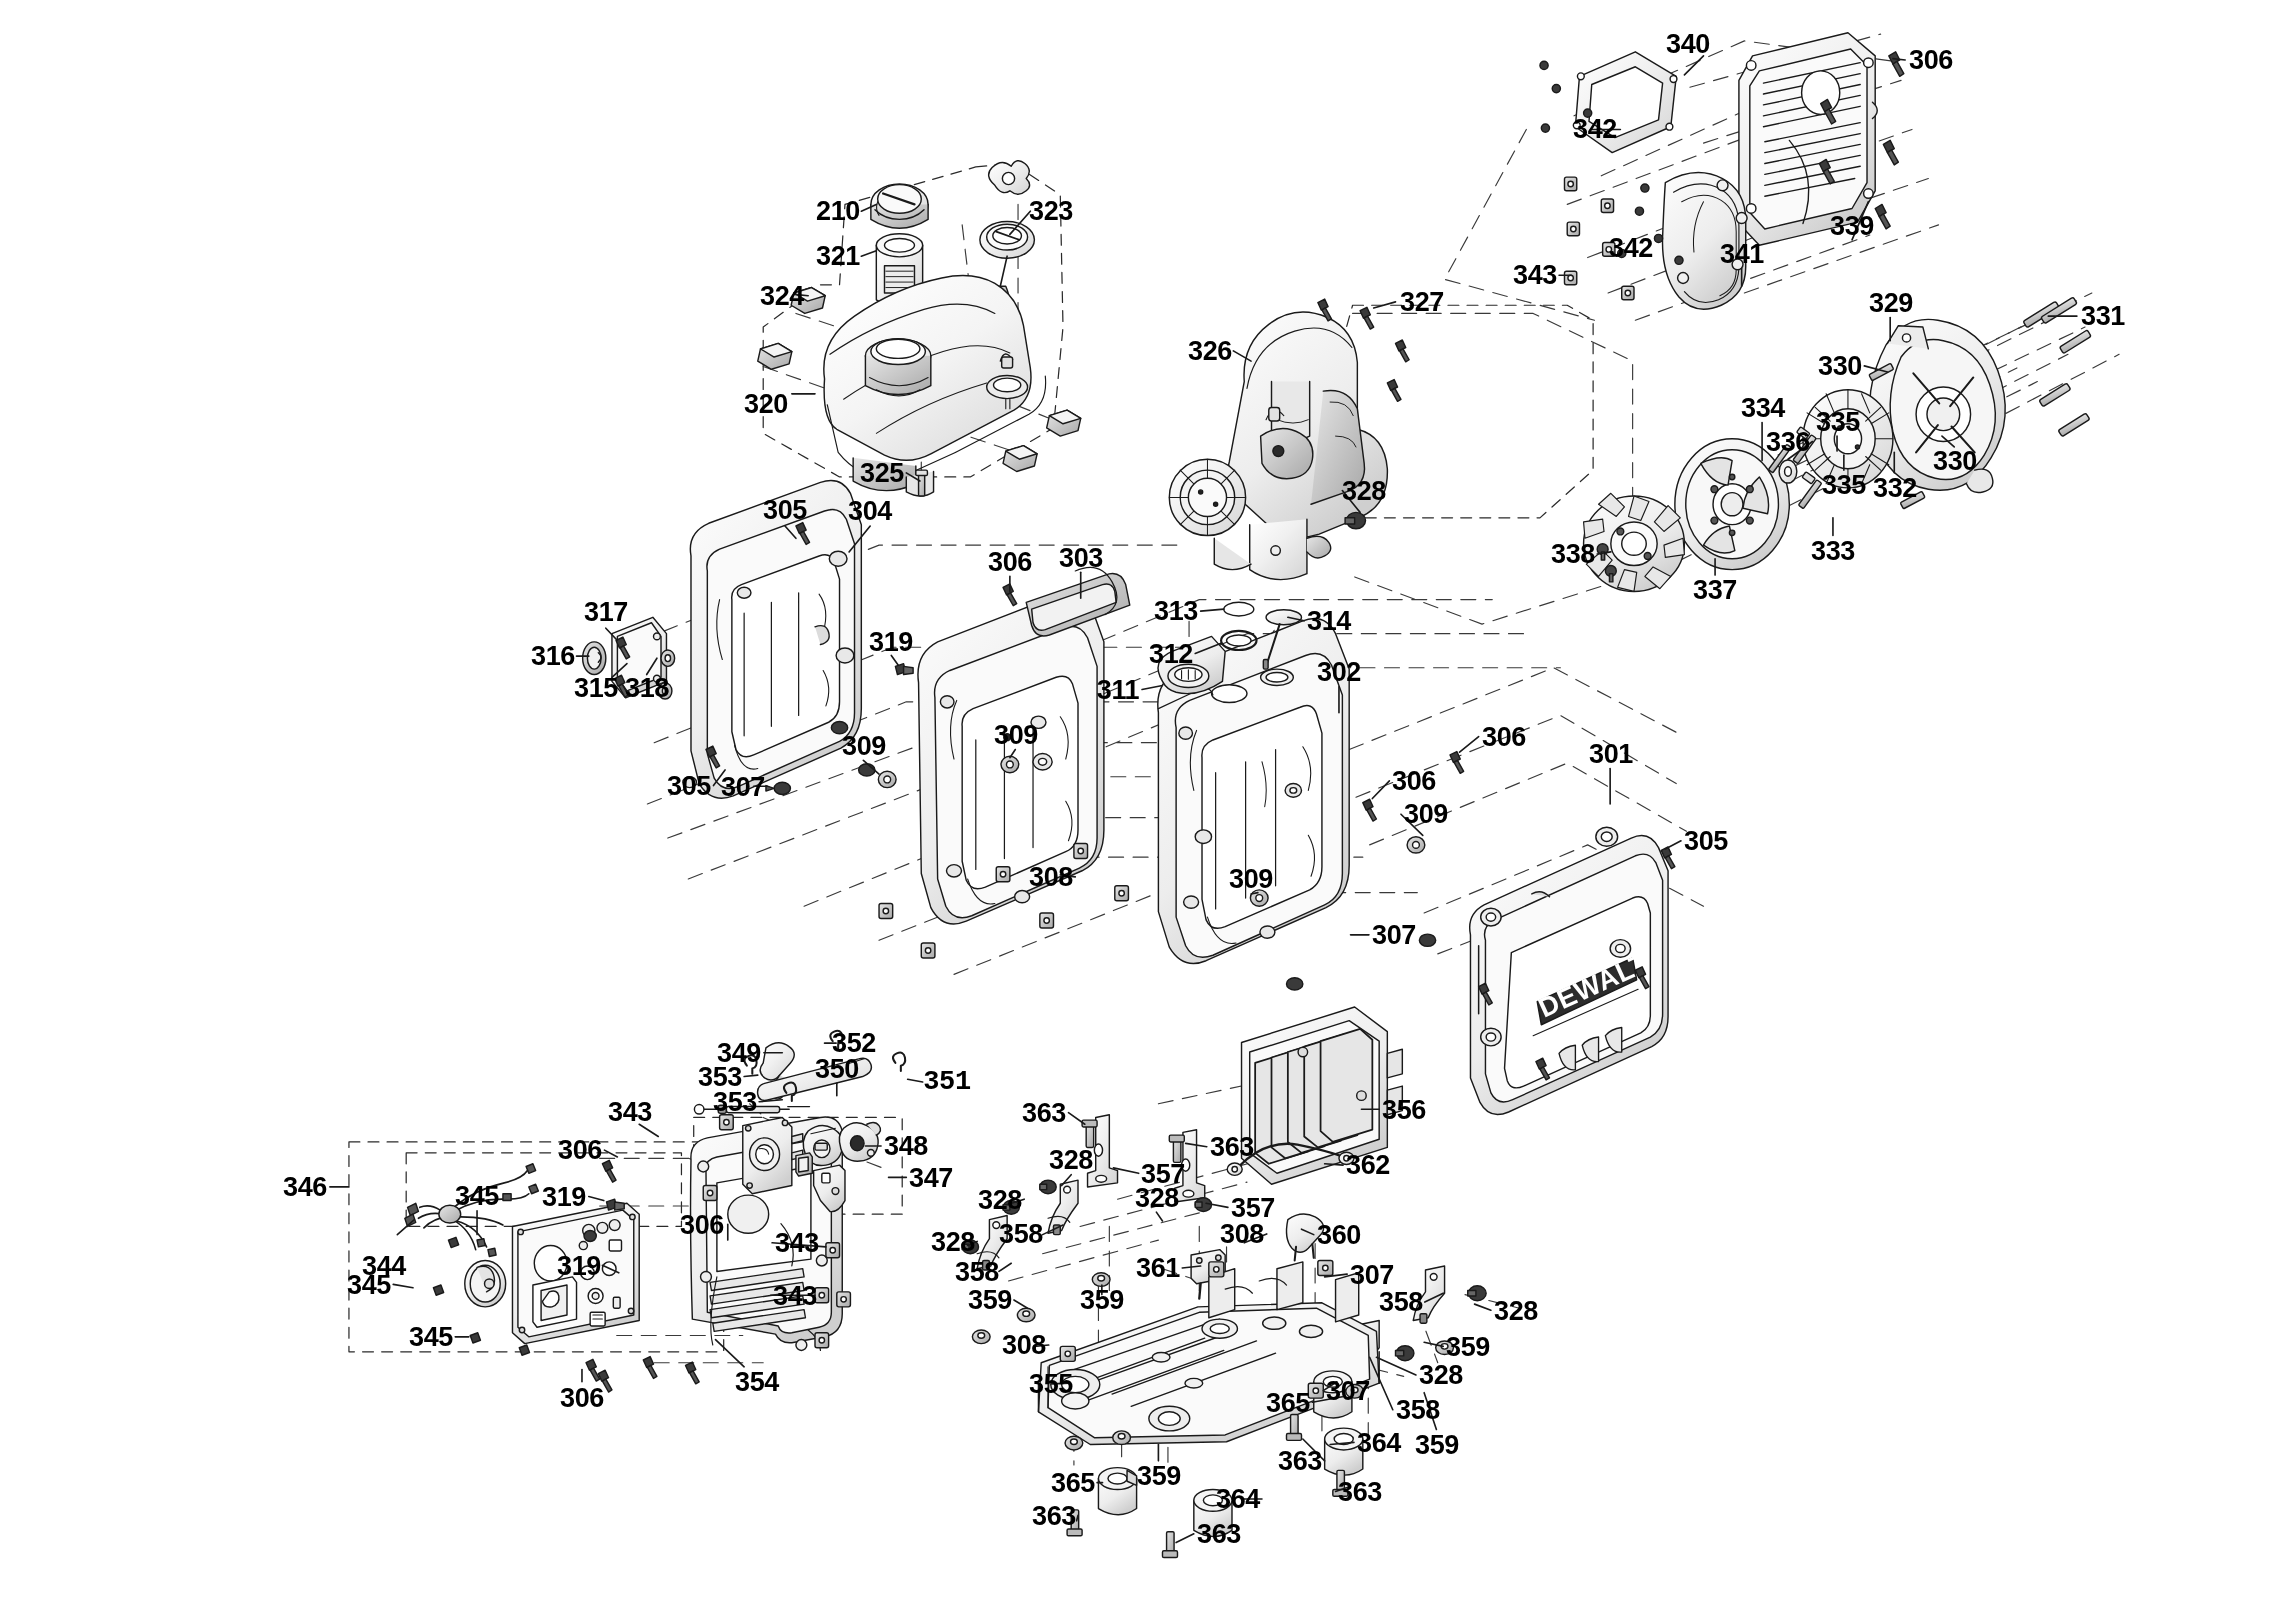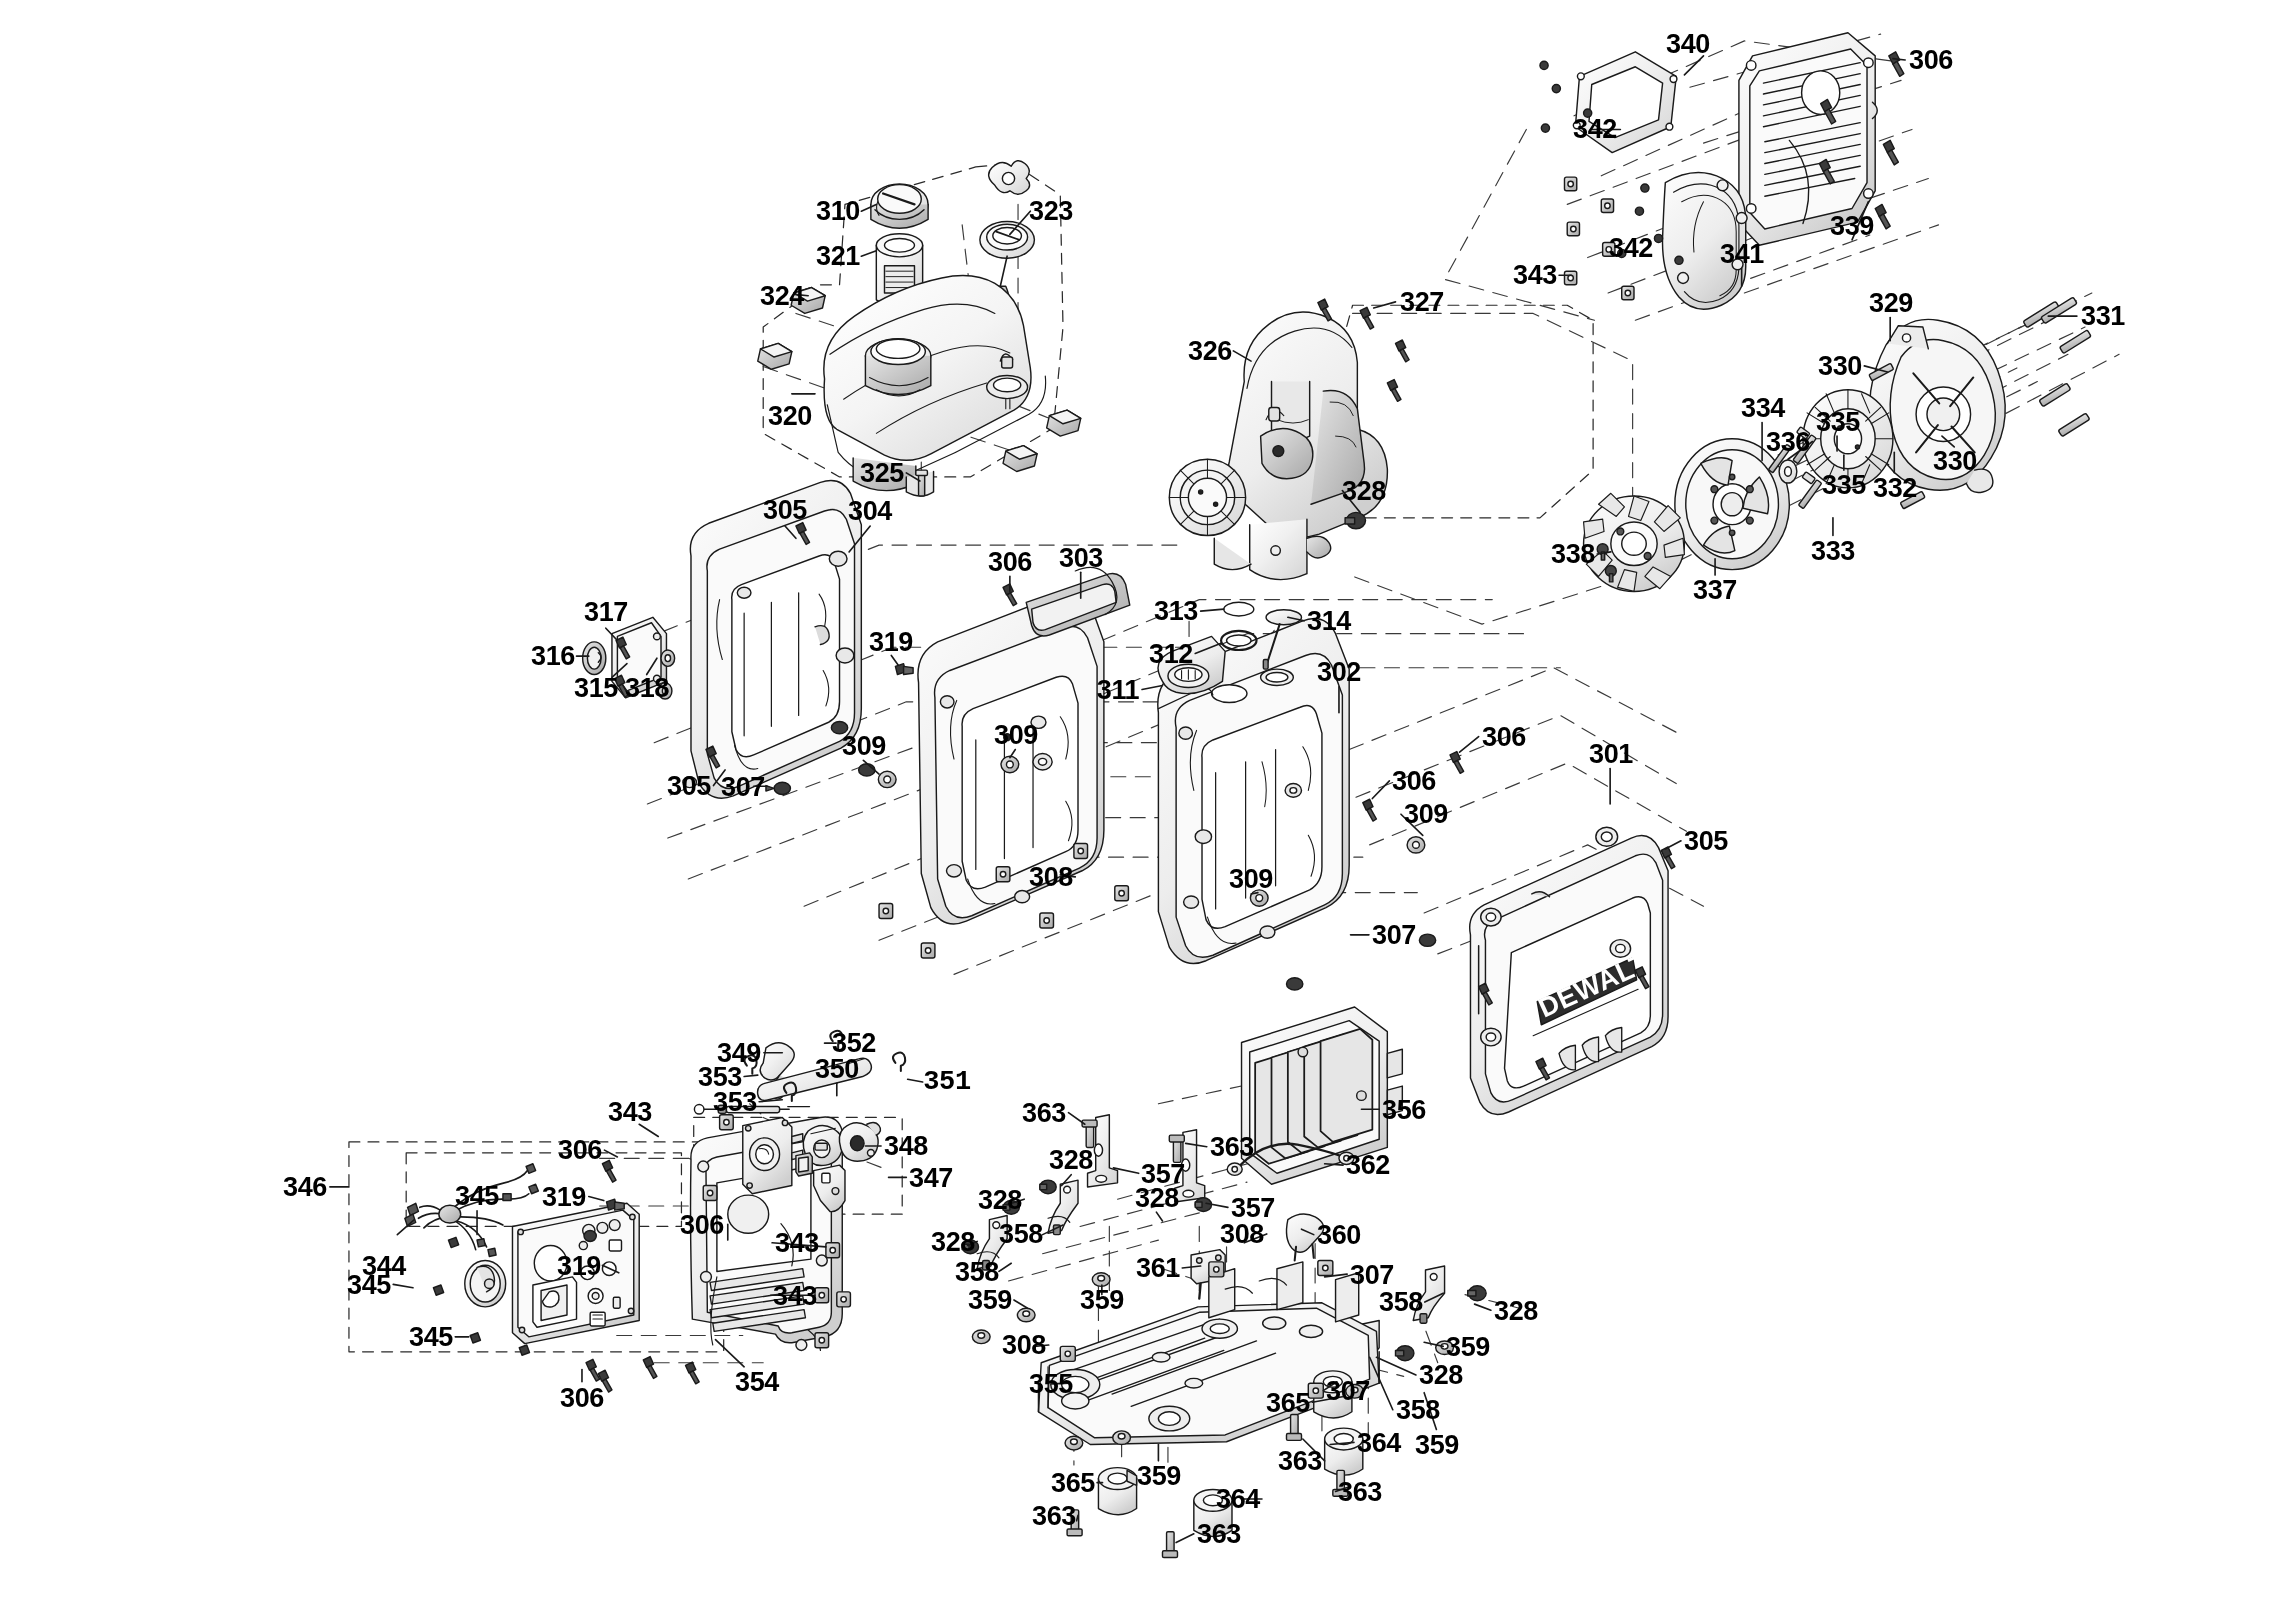--- a/index.html
+++ b/index.html
@@ -1373,25 +1373,25 @@
   </svg>
 
   <div id="labels">
       <div class="lbl" style="left: 1688px; top: 44px;">340</div>
       <div class="lbl" style="left: 1931px; top: 60px;">306</div>
       <div class="lbl" style="left: 1595px; top: 129px;">342</div>
       <div class="lbl" style="left: 1631px; top: 248px;">342</div>
       <div class="lbl" style="left: 1742px; top: 254px;">341</div>
       <div class="lbl" style="left: 1852px; top: 226px;">339</div>
       <div class="lbl" style="left: 1535px; top: 275px;">343</div>
-      <div class="lbl" style="left: 838px; top: 211px;">310</div>
+      <div class="lbl" style="left: 838px; top: 211px;">210</div>
       <div class="lbl" style="left: 1051px; top: 211px;">323</div>
       <div class="lbl" style="left: 838px; top: 256px;">321</div>
       <div class="lbl" style="left: 782px; top: 296px;">324</div>
-      <div class="lbl" style="left: 766px; top: 416px; margin-left: 24px;">320</div>
+      <div class="lbl" style="left: 766px; top: 404px;">320</div>
       <div class="lbl" style="left: 882px; top: 473px;">325</div>
       <div class="lbl" style="left: 1422px; top: 302px;">327</div>
       <div class="lbl" style="left: 1210px; top: 351px;">326</div>
       <div class="lbl" style="left: 1364px; top: 491px;">328</div>
       <div class="lbl" style="left: 1891px; top: 303px;">329</div>
       <div class="lbl" style="left: 2103px; top: 316px;">331</div>
       <div class="lbl" style="left: 1840px; top: 366px;">330</div>
       <div class="lbl" style="left: 1763px; top: 408px;">334</div>
       <div class="lbl" style="left: 1838px; top: 422px;">335</div>
       <div class="lbl" style="left: 1788px; top: 442px;">336</div>

